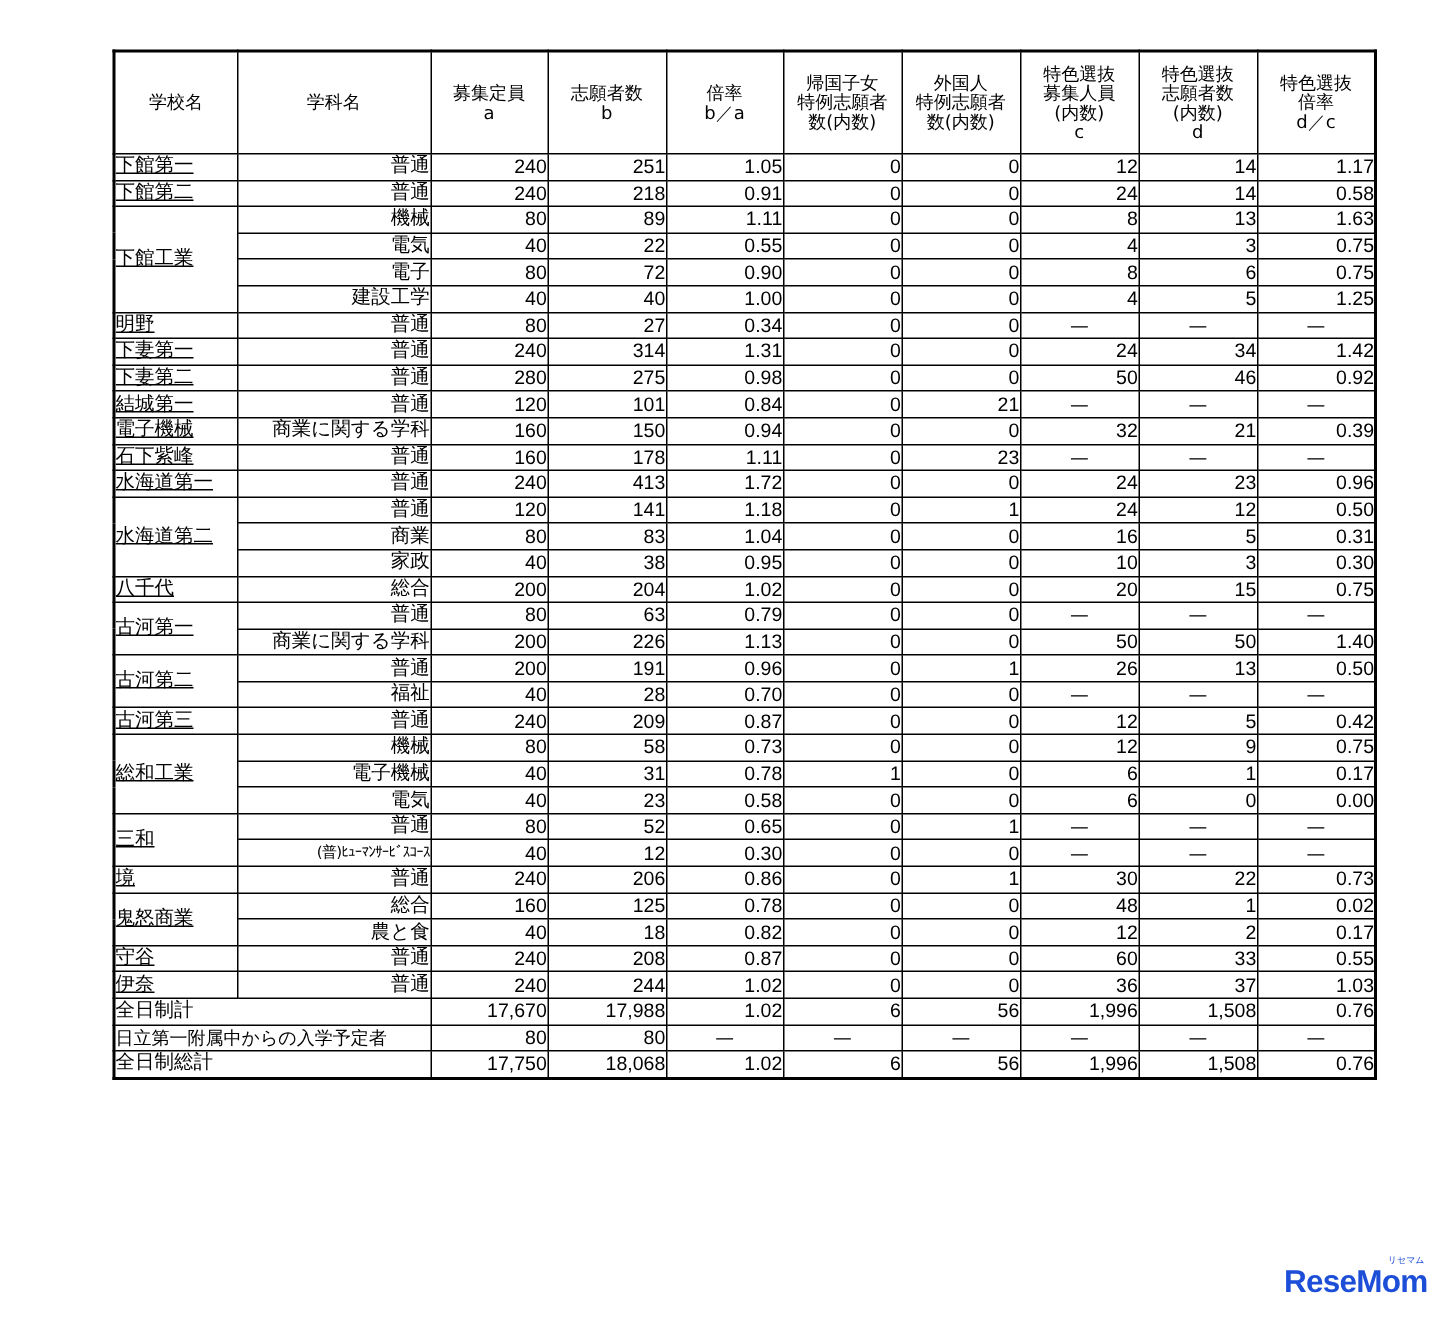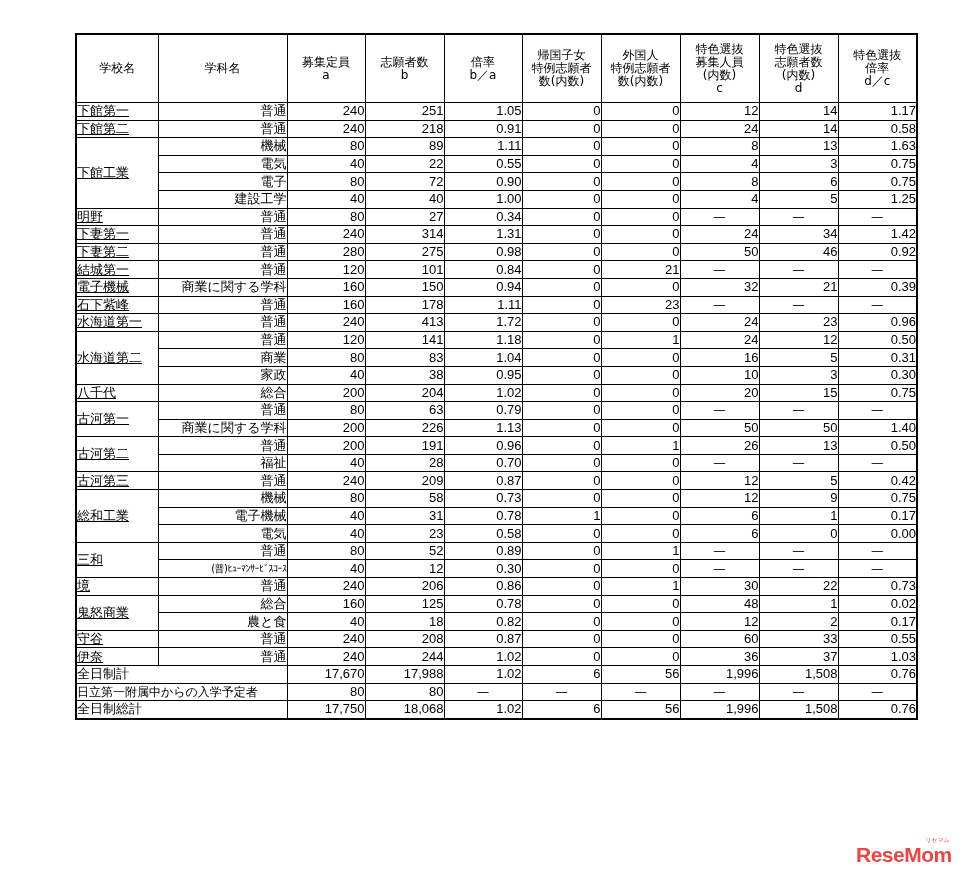--- a/index.html
+++ b/index.html
@@ -11,21 +11,21 @@
   th { font-weight:normal; font-size:12px; line-height:13px; text-align:center; vertical-align:middle; height:67px; }
   td { font-size:12.5px; height:16.6px; line-height:16px; }
   td.school { text-align:left; padding-left:2px; font-size:13px;text-decoration:underline; }
   td.dept { text-align:right; padding-left:2px; font-size:13px; border-bottom:1px solid #000; }
   td.num { text-align:right; padding-right:3px; font-family:"Liberation Sans", sans-serif; font-size:13px; }
   td.dash { text-align:center; }
   td.small { font-size:10px; letter-spacing:-0.5px; }
   td.total-label { font-size:13px; }
   td.total-label.small2 { font-size:12px;margin-top:22px; }
   .logo { position:absolute; left:856px; top:843px; font-family:"Liberation Sans", sans-serif;
-          font-weight:bold; font-size:21px; color:#ef4444; letter-spacing:-0.5px; }
+          font-weight:bold; font-size:21px; color:#1d4ed8; letter-spacing:-0.5px; }
   .logo .sup { position:absolute; right:2px; top:-7px; font-size:6px; font-weight:normal; letter-spacing:0; }
 </style>
 </head>
 <body>
 
 <table class="grid">
   <colgroup>
     <col style="width:82px">
       <col style="width:129px">
       <col style="width:78px">
@@ -341,21 +341,21 @@
         <td class="num">0</td>
         <td class="num">6</td>
         <td class="num">0</td>
         <td class="num">0.00</td>
       </tr>
       <tr>
         <td class="school" rowspan="2">三和</td>
         <td class="dept">普通</td>
         <td class="num">80</td>
         <td class="num">52</td>
-        <td class="num">0.89</td>
+        <td class="num">0.65</td>
         <td class="num">0</td>
         <td class="num">1</td>
         <td class="dash">—</td>
         <td class="dash">—</td>
         <td class="dash">—</td>
       </tr>
       <tr>
         <td class="dept small">(普)ﾋｭｰﾏﾝｻｰﾋﾞｽｺｰｽ</td>
         <td class="num">40</td>
         <td class="num">12</td>

